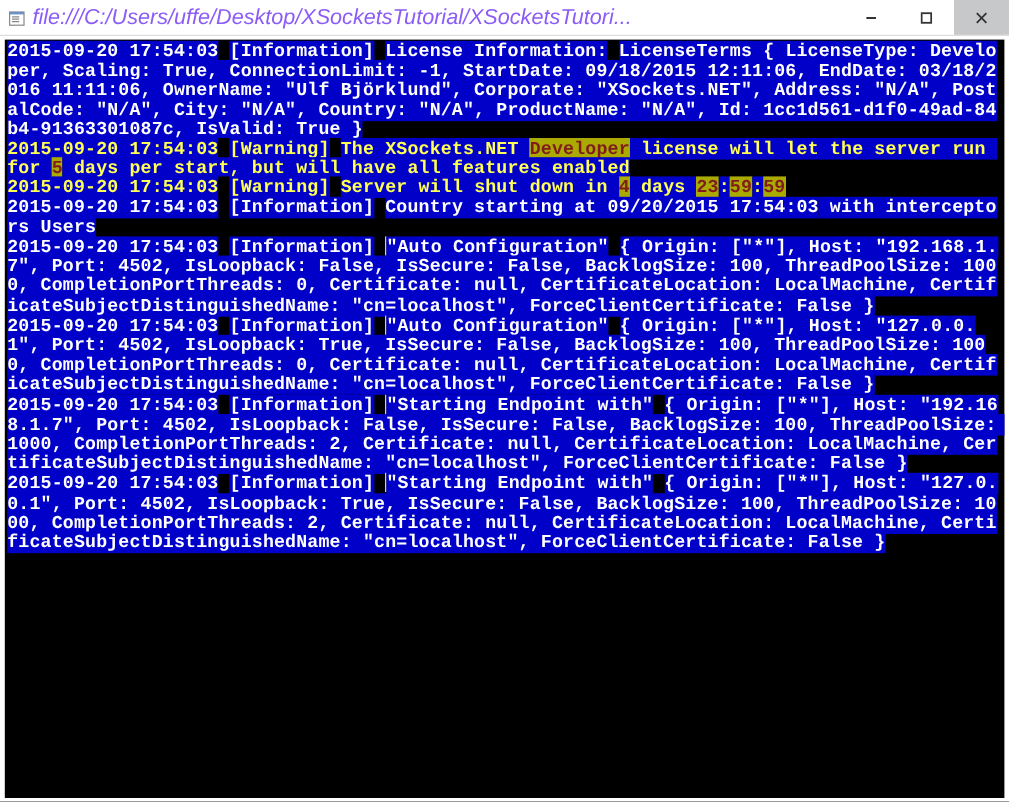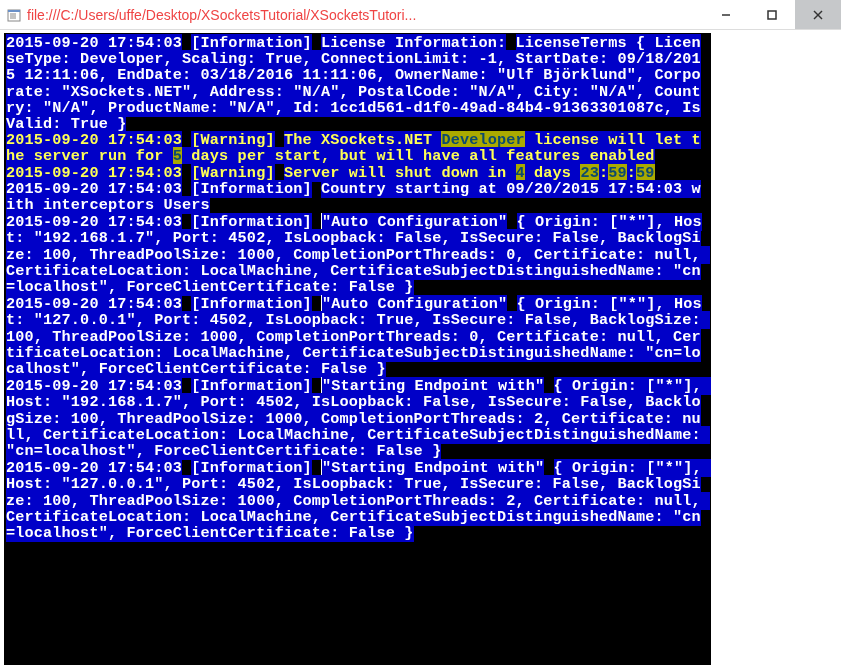--- a/index.html
+++ b/index.html
@@ -25,44 +25,45 @@
     .titlebar-icon {
       width: 16px;
       height: 16px;
       margin-right: 5px;
       display: flex;
       align-items: center;
       justify-content: center;
     }
     .titlebar-title {
       flex: 1;
-      font-size: 14px;
-      color: #ef4444;
+      font-size: 18px;
+      color: #8b5cf6;
       white-space: nowrap;
       overflow: hidden;
       text-overflow: ellipsis;
+      font-style: italic;
     }
     .titlebar-buttons {
       display: flex;
       height: 100%;
     }
     .titlebar-btn {
       width: 46px;
       height: 100%;
       display: flex;
       align-items: center;
       justify-content: center;
       font-size: 11px;
     }
     .titlebar-btn.close {
       background: #c6c8ca;
     }
     .console {
       background: #000;
-      width: 707px;
+      width: 833px;
       height: 632px;
       margin: 3px 4px 3px 4px;
       padding: 2px 2px;
       font-family: Consolas, "Courier New", monospace;
       font-size: 15.2px;
       line-height: 16.2px;
       color: #fff;
       overflow: hidden;
       letter-spacing: 0.15px;
       font-weight: 600;
@@ -78,21 +79,21 @@
     .hl-yellow-on-blue {
       background-color: #0000c8;
       color: #ffff55;
     }
     .yellow-on-black {
       color: #ffff55;
       background: #000;
     }
     .hl-yellow-bg {
       background-color: #aaaa00;
-      color: #0c4a6e;
+      color: #7f1d1d;
     }
     .cursor {
       display: inline-block;
       background: #fff;
       color: #000;
       width: 1px;
       height: 16px;
       vertical-align: text-top;
     }
   </style>

